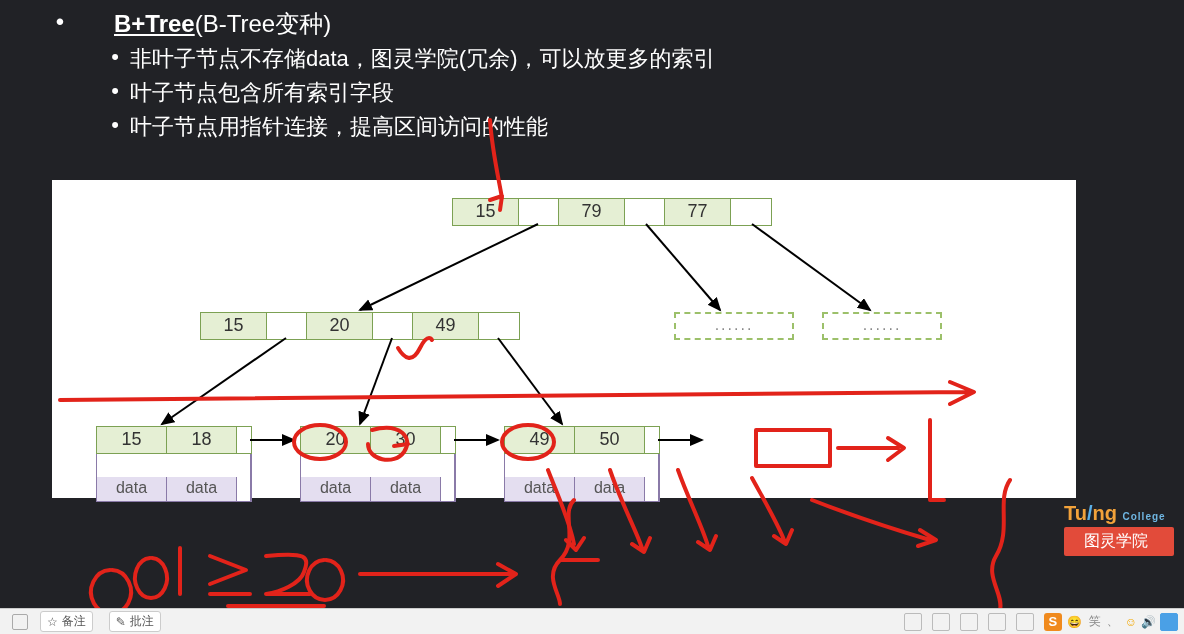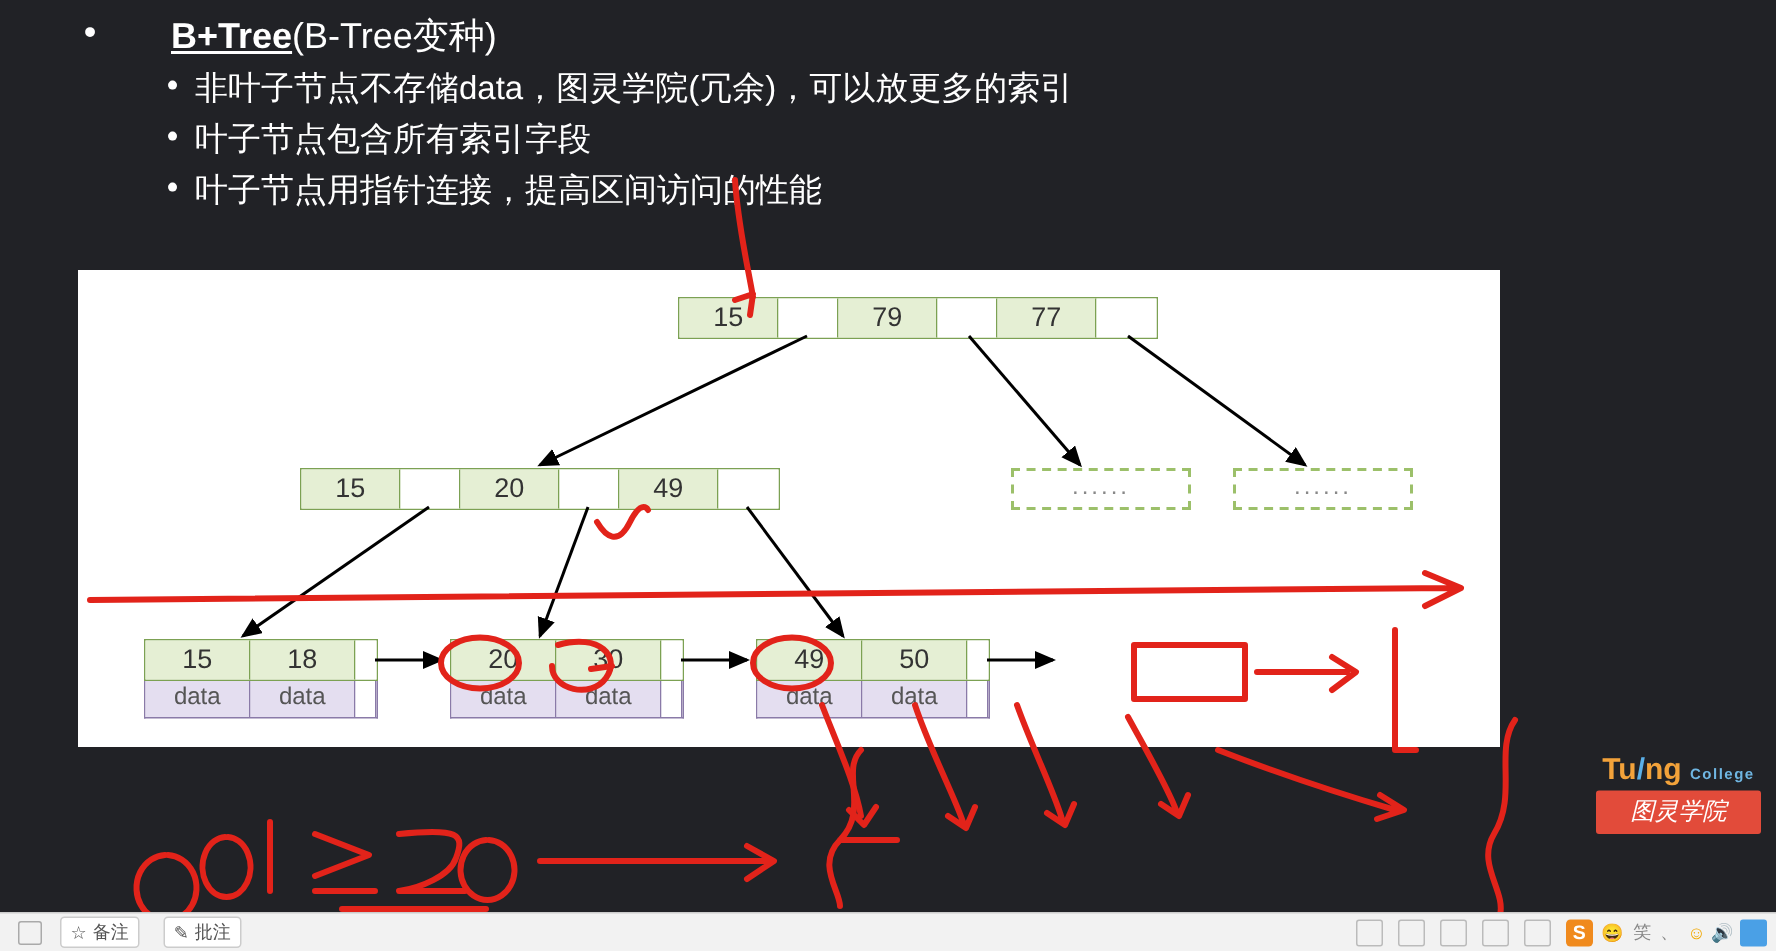--- a/index.html
+++ b/index.html
@@ -21,21 +21,21 @@
     padding: 8px 30px 0 50px;
   }
   .b1 { font-size: 24px; display:flex; align-items:flex-start;}
   .b1 .dot { width:20px; text-align:center;}
   .b1 strong { text-decoration: underline; font-weight: bold; margin-left: 44px;}
   .b2 { font-size: 22px; margin-left: 50px; display:flex; align-items:flex-start; margin-top:4px;}
   .b2 .dot { width:30px; text-align:center;}
   .diagram {
     position: absolute;
     left: 52px; top: 180px;
-    width: 948px; height: 318px;
+    width: 1024px; height: 318px;
     background: #fff;
   }
   .node {
     position: absolute;
     display: flex;
     border: 1px solid #7ca153;
   }
   .cell {
     border-right: 1px solid #7ca153;
     text-align: center;
@@ -50,46 +50,46 @@
   .leaf {
     position: absolute;
   }
   .leaf-keys { display:flex; border:1px solid #7ca153;}
   .leaf-keys .cell { width: 70px; }
   .leaf-keys .cell.ptr { width:14px; background:#fff;}
   .leaf-data { display:flex; border:1px solid #8a7aa8; border-top:none;}
   .leaf-data .dcell {
     width: 70px; height:24px; line-height:22px;
     text-align:center; background:#e4def0; color:#555;
-    font-size:16px; border-right:1px solid #8a7aa8;
+    font-size:16px; border-right:1px solid #8a7aa8;margin-top:23px;
   }
   .leaf-data .dcell:last-child{border-right:none;}
   .leaf-data .dptr{width:14px; background:#fff; border-right:1px solid #8a7aa8;}
   .dashed {
     position:absolute; border:2px dashed #9cc06a;
     background:#fff; width:120px; height:28px;
     text-align:center; color:#888; line-height:22px;
     letter-spacing:2px;
   }
   svg.arrows {
     position:absolute; left:0; top:0; width:100%; height:100%;
     pointer-events:none;
   }
   svg.scribbles {
     position:absolute; left:0; top:0; width:1184px; height:634px;
     pointer-events:none;
   }
   .logo-box{
     position:absolute; right:10px; bottom:54px;
-    width:110px; text-align:center;
+    width:110px; 
   }
   .logo-top{ color:#f2a23a; font-size:20px; font-weight:bold;}
   .logo-top .slash{ color:#5bb0e8;}
   .logo-top .college{ color:#6fb6e2; font-size:10px; letter-spacing:1px;}
-  .logo-bottom{ background:#e24b3a; color:#fff; font-size:16px; padding:4px 10px; margin-top:2px; border-radius:2px;font-style:italic;}
+  .logo-bottom{ background:#e24b3a; color:#fff; font-size:16px; padding:4px 20px; margin-top:2px; border-radius:2px;}
 
   .taskbar {
     position:absolute; left:0; bottom:0; width:100%; height:26px;
     background:#f2f2f2; border-top:1px solid #ccc;
     display:flex; align-items:center; justify-content:flex-end;
     padding:0 6px; font-size:12px; color:#555;
   }
   .tb-left{ display:flex; align-items:center; gap:12px; margin-right:auto; padding-left:6px;}
   .tb-ico{width:16px;height:16px;display:inline-block;border:1px solid #aaa;border-radius:2px;}
   .tb-pill{ display:flex; align-items:center; gap:4px; padding:1px 6px; border:1px solid #ccc; border-radius:3px; margin-right:4px; background:#fff;}

